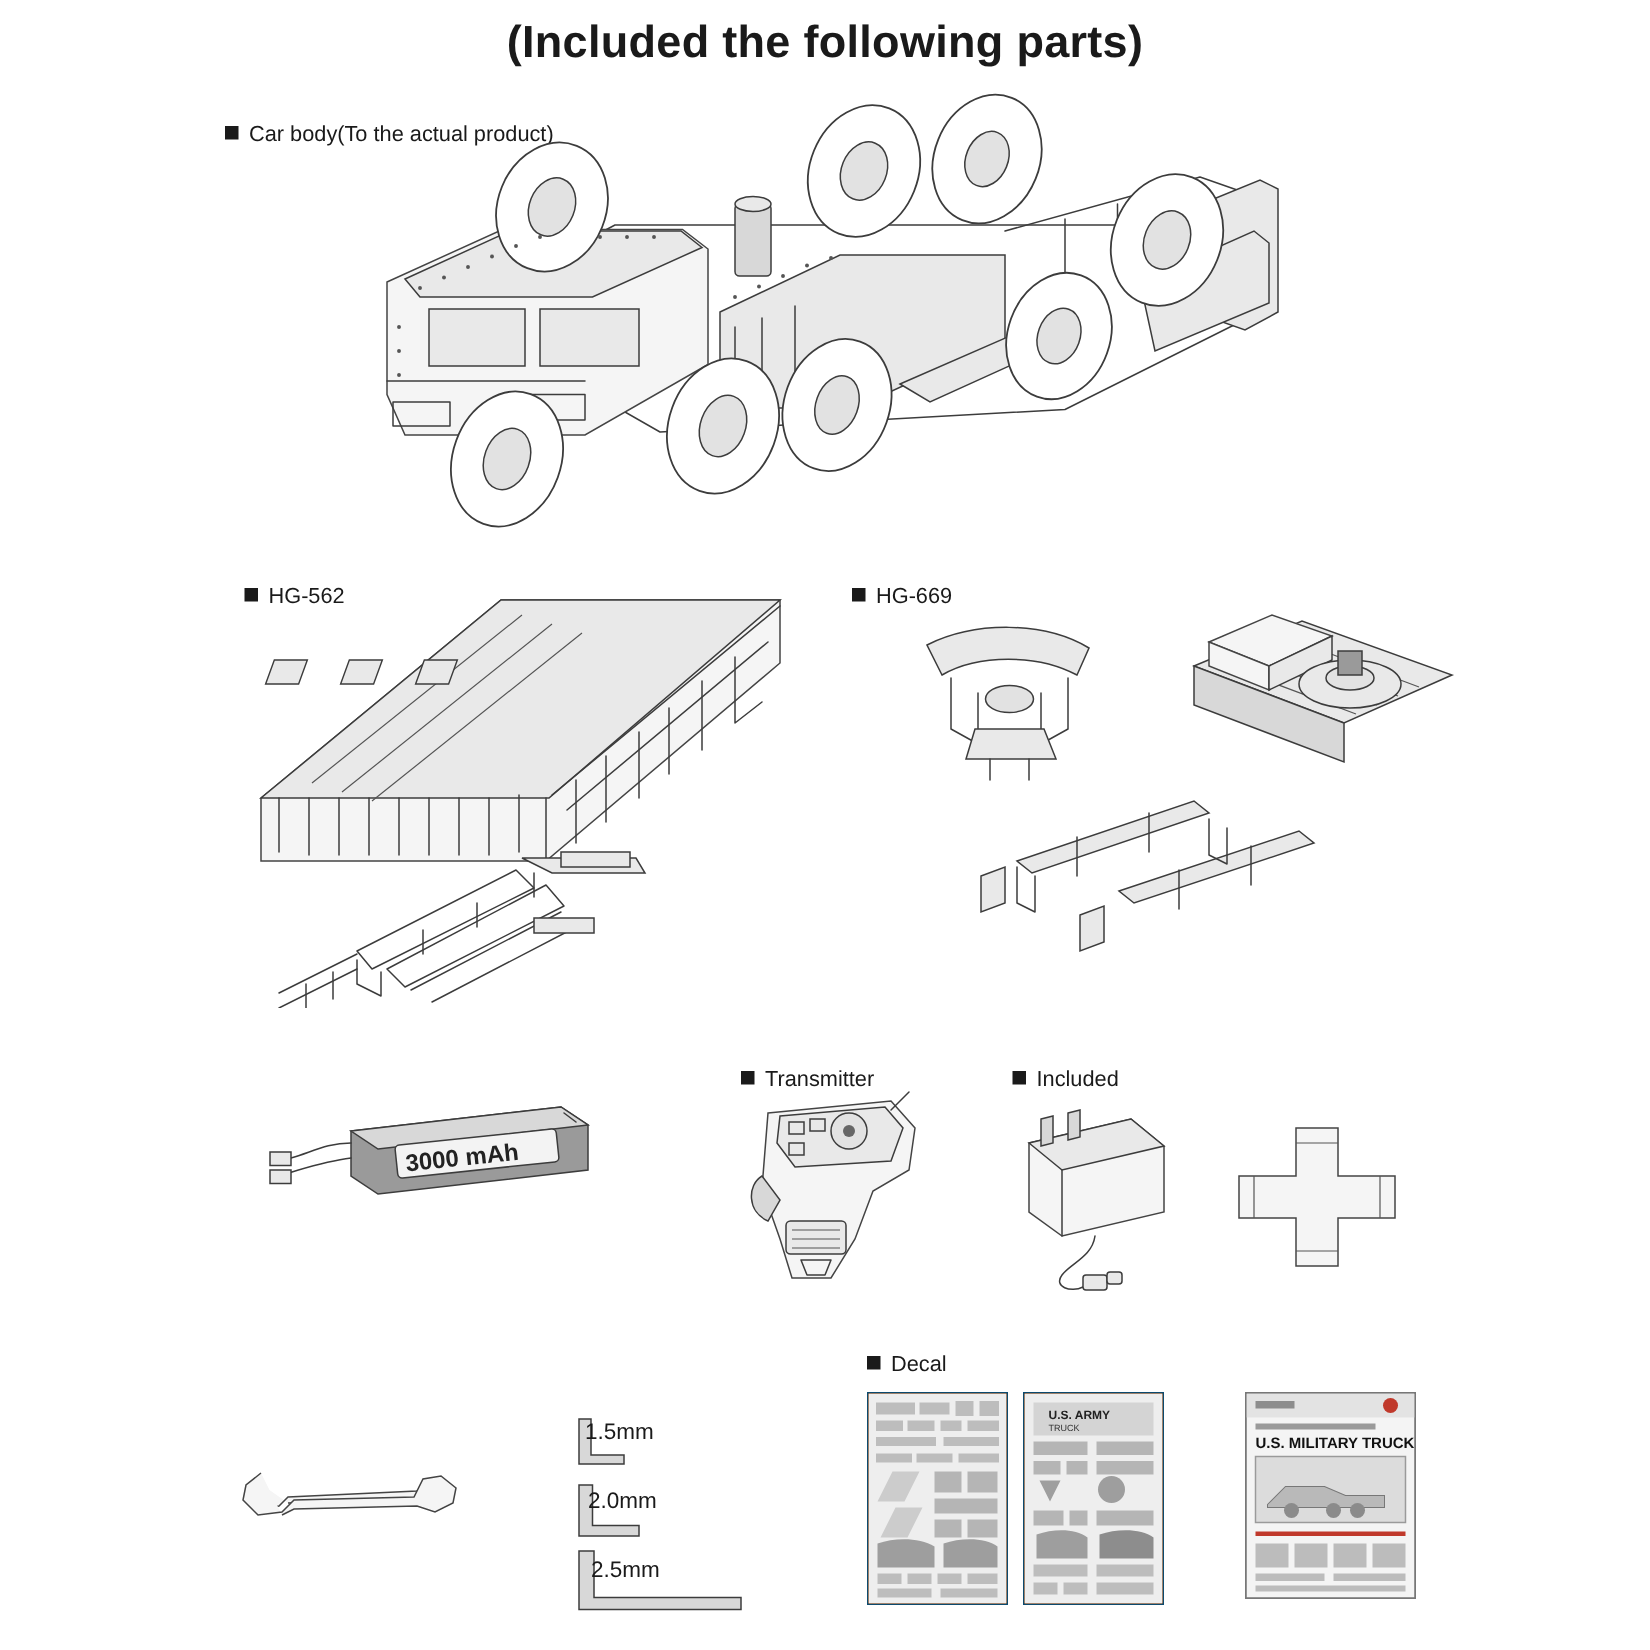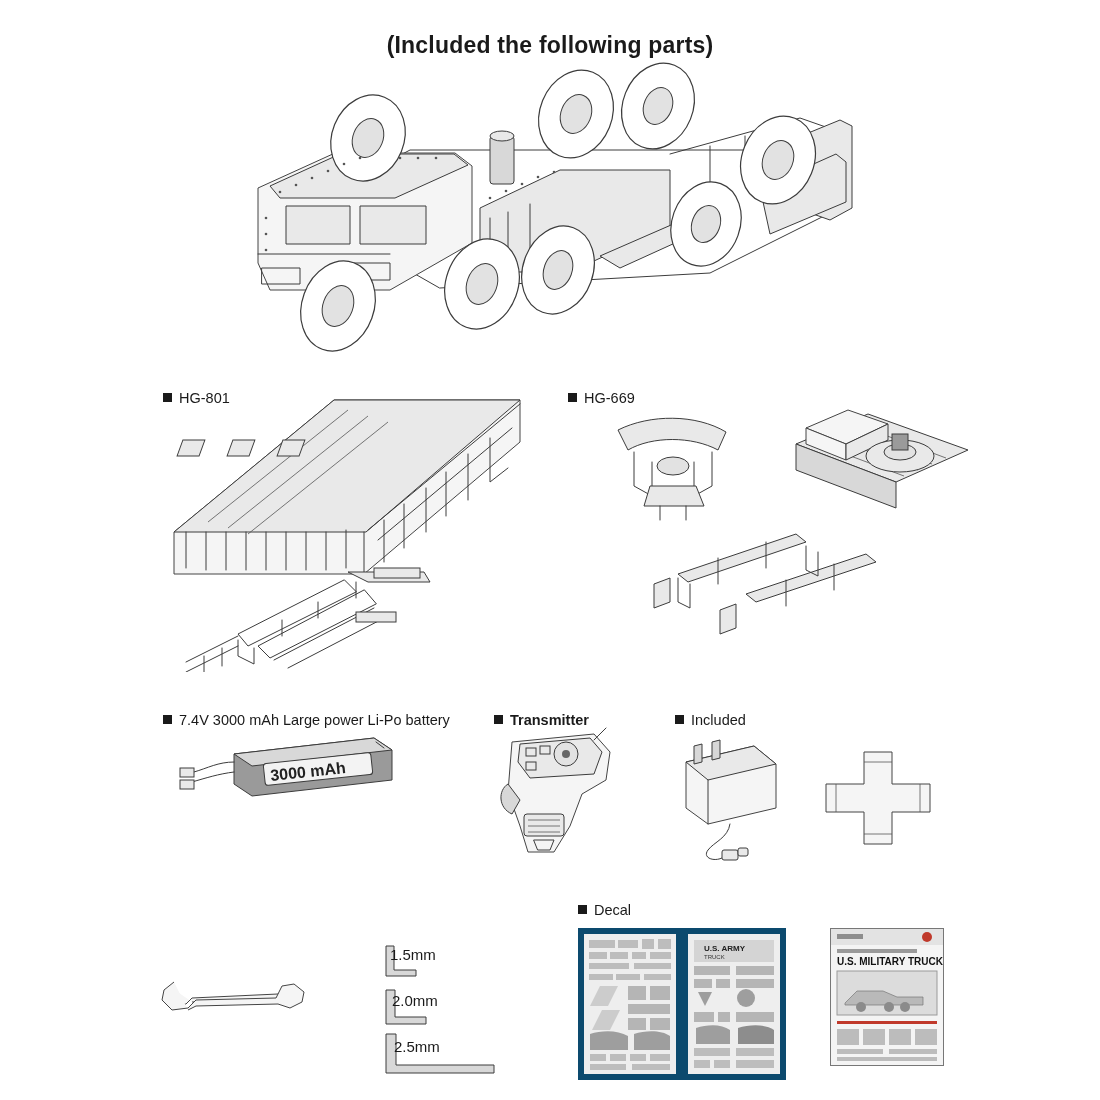--- a/index.html
+++ b/index.html
@@ -7,23 +7,23 @@
     width:1100px;height:1100px;
     background:#ffffff;
     font-family:"Liberation Sans", sans-serif;
     color:#1a1a1a;
     position:relative;
     overflow:hidden;
   }
   .page{position:relative;width:1100px;height:1100px;}
 
   .title{
-    position:absolute;top:32px;left:0;width:1100px;
+    position:absolute;top:12px;left:0;width:1100px;
     text-align:center;
-    font-size:23px;font-weight:bold;letter-spacing:.2px;
+    font-size:30px;font-weight:bold;letter-spacing:.2px;
   }
 
   .lbl{
     position:absolute;
     font-size:14.5px;
     line-height:19px;
     white-space:pre-line;
   }
   .lbl .bullet{
     display:inline-block;width:9px;height:9px;background:#1a1a1a;
@@ -43,47 +43,47 @@
   .fillmid{fill:#d8d8d8;stroke:#3c3c3c;stroke-width:1;}
   .filldark{fill:#9a9a9a;stroke:#3c3c3c;stroke-width:1;}
   .tire{fill:#ffffff;stroke:#3c3c3c;stroke-width:1.2;}
   .hub{fill:#e2e2e2;stroke:#3c3c3c;stroke-width:1;}
 
   .size-label{
     position:absolute;font-size:15px;color:#1a1a1a;text-align:right;
   }
 
   .decal-sheet{
-    position:absolute;background:#f97316;border:6px solid #0c4a6e;
+    position:absolute;background:#f97316;border:1px solid #0c4a6e;
   }
   .manual-cover{
     position:absolute;background:#737373;border:1px solid #777;
   }
 </style>
 </head>
 <body>
 
 <div class="page">
 
   <div class="title">(Included the following parts)</div>
 
+  <div class="lbl" style="top:62px;left:150px;">
+    <span class="bullet"></span><span class="txt">Car body(To the actual product)</span>
+  </div>
 
   <div class="lbl" style="top:370px;left:163px;">
-    <span class="bullet"></span><span class="txt">HG-801</span>
+    <span class="bullet"></span><span class="txt">HG-562</span>
   </div>
 
   <div class="lbl" style="top:370px;left:568px;">
     <span class="bullet"></span><span class="txt">HG-669</span>
   </div>
 
-  <div class="lbl" style="top:692px;left:163px;">
-    <span class="bullet"></span><span class="txt">7.4V 3000 mAh Large power Li-Po battery</span>
-  </div>
-
-  <div class="lbl" style="top:692px;left:494px;font-weight:bold;">
+
+  <div class="lbl" style="top:692px;left:494px;">
     <span class="bullet"></span><span class="txt">Transmitter</span>
   </div>
 
   <div class="lbl" style="top:692px;left:675px;">
     <span class="bullet"></span><span class="txt">Included</span>
   </div>
 
 
 
 

